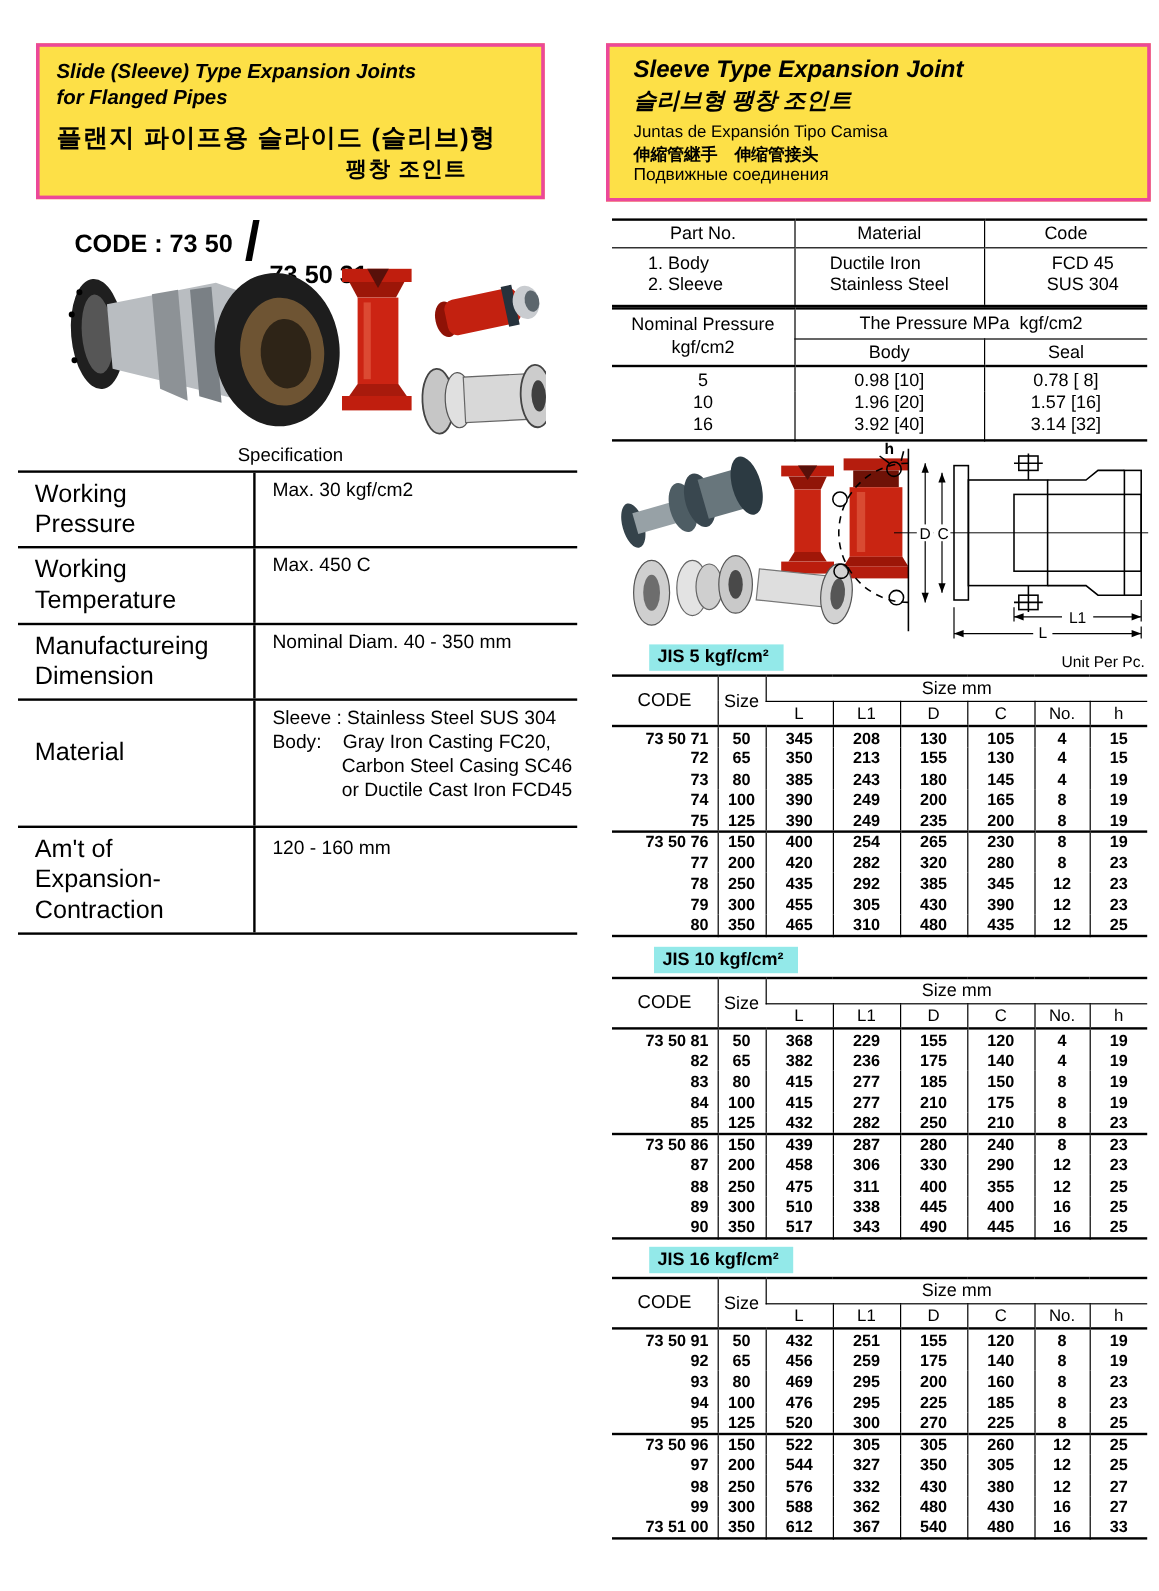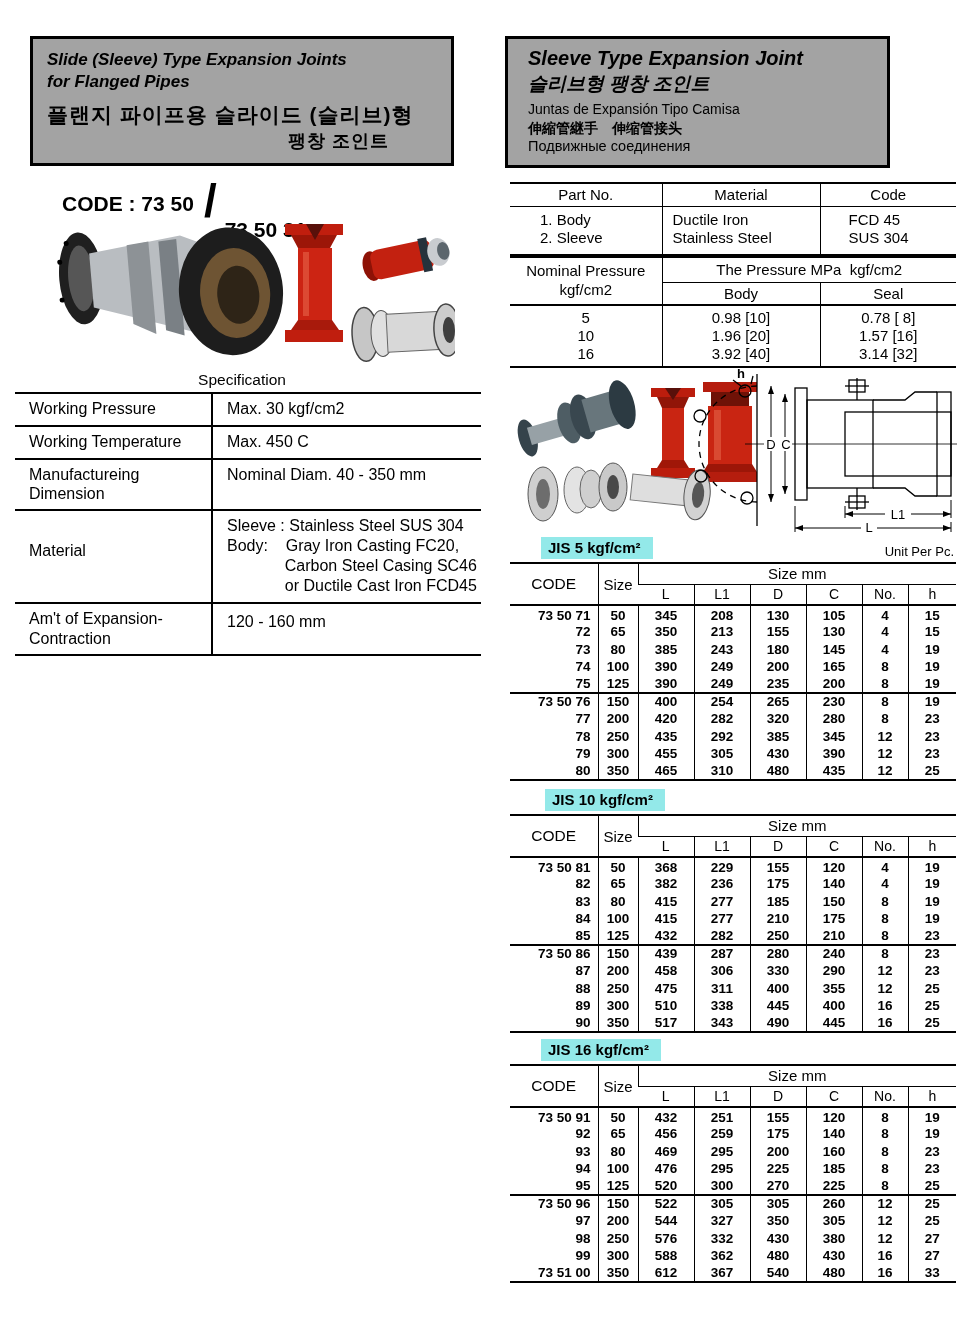--- a/index.html
+++ b/index.html
@@ -5,54 +5,54 @@
   * { margin:0; padding:0; box-sizing:border-box; }
   html,body { background:#ffffff; }
   body {
     width:966px; height:1326px; position:relative;
     font-family:"Liberation Sans","DejaVu Sans",sans-serif;
     color:#000;
   }
   .abs { position:absolute; }
 
   
-  .title-box { background:#a3a3a3; border:3px solid #000000; }
+  .title-box { background:#fde047; border:3px solid #ec4899; }
   .left-title { left:30px; top:36px; width:424px; height:130px; padding:10px 14px 8px; }
   .t-en { font-style:italic; font-weight:bold; font-size:17px; line-height:1.3; white-space:pre-line; }
   .t-ko1 { font-weight:bold; font-size:21px; margin-top:8px; letter-spacing:1px; }
   .t-ko2 { font-weight:bold; font-size:18px; text-align:right; padding-right:48px; letter-spacing:1px; }
 
-  .right-title { left:505px; top:36px; width:385px; height:132px; padding:8px 20px 6px; }
+  .right-title { left:505px; top:36px; width:454px; height:132px; padding:8px 20px 6px; }
   .rt-en { font-style:italic; font-weight:bold; font-size:20px; }
   .rt-ko { font-style:italic; font-weight:bold; font-size:19px; margin-top:1px; }
   .rt-es { font-size:14px; margin-top:4px; }
   .rt-cjk { font-size:14px; font-weight:bold; margin-top:3px; }
   .rt-ru { font-size:14.5px; }
 
   
   .code-line { left:62px; top:170px; display:flex; align-items:center; font-weight:bold; font-size:21px; }
   .code-line .slash { font-size:46px; font-weight:bold; margin:0 8px 0 10px; line-height:40px; transform:translateY(-3px); }
   .code-line .code-value { transform:translateY(4px);margin-top:44px; }
 
   
   .spec-title { left:30px; top:371px; width:424px; text-align:center; font-size:15.5px; }
   .spec-table { left:15px; top:392px; width:466px; border-bottom:2px solid #000; }
   .spec-row { display:flex; border-top:2px solid #000; }
-  .spec-label { width:196px; padding:5px 16px 6px 14px; font-size:16px; white-space:pre-line; line-height:1.2; }
-  .spec-value { flex:1; border-left:2px solid #000; padding:5px 2px 6px 14px; font-size:16px; white-space:pre; line-height:1.25; }
+  .spec-label { width:196px; padding:5px 16px 6px 14px; font-size:21px; white-space:pre-line; line-height:1.2; }
+  .spec-value { flex:1; border-left:2px solid #000; padding:5px 2px 19px 14px; font-size:16px; white-space:pre; line-height:1.25; }
 
   
   table { border-collapse:collapse; }
   .part-table { left:510px; top:182px; width:446px; border-bottom:2.5px solid #000; }
   .part-table th { border-top:2.5px solid #000; border-bottom:1.5px solid #000; font-weight:normal; font-size:15px; height:23px; }
   .part-table td { font-size:15px; padding:4px 0 7px; vertical-align:top; white-space:pre-line; line-height:1.2; }
   .part-table th + th, .part-table td + td { border-left:1.5px solid #000; }
   .part-table td.c1 { padding-left:30px; }
-  .part-table td.c2 { padding-left:10px; }
-  .part-table td.c3 { padding-left:28px; }
+  .part-table td.c2 { padding-left:29px; }
+  .part-table td.c3 { padding-left:28px;text-align:center; }
 
   
   .pressure-table { left:510px; top:256px; width:446px; border-bottom:2.5px solid #000; font-size:15px; }
   .pressure-table th { font-weight:normal; }
   .pressure-table .p-c1 { border-top:2.5px solid #000; border-right:1.5px solid #000; border-bottom:2px solid #000; white-space:pre-line; line-height:1.25; width:152px; }
   .pressure-table .p-group { border-top:2.5px solid #000; border-bottom:1.2px solid #000; height:25px; white-space:pre; }
   .pressure-table .p-sub th { border-bottom:2px solid #000; height:23px; }
   .pressure-table .p-sub th + th { border-left:1.2px solid #000; }
   .pressure-table tbody td { text-align:center; height:19px; white-space:pre; font-size:15px; }
   .pressure-table tbody td:first-child { border-right:1.5px solid #000; }

